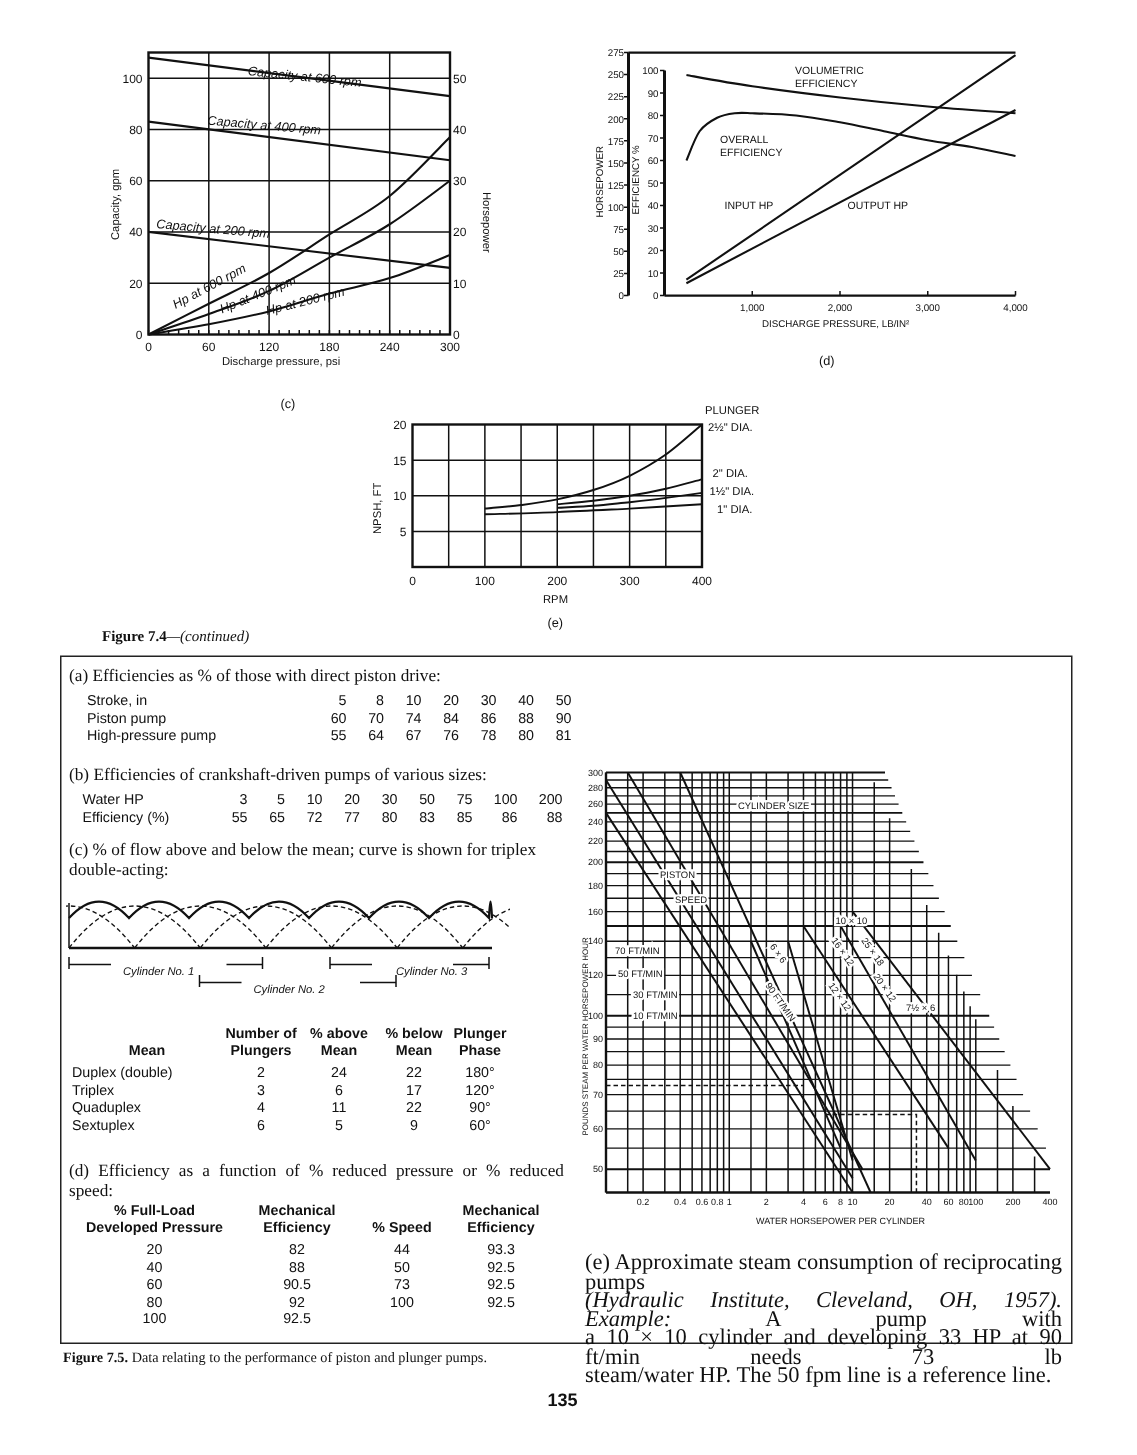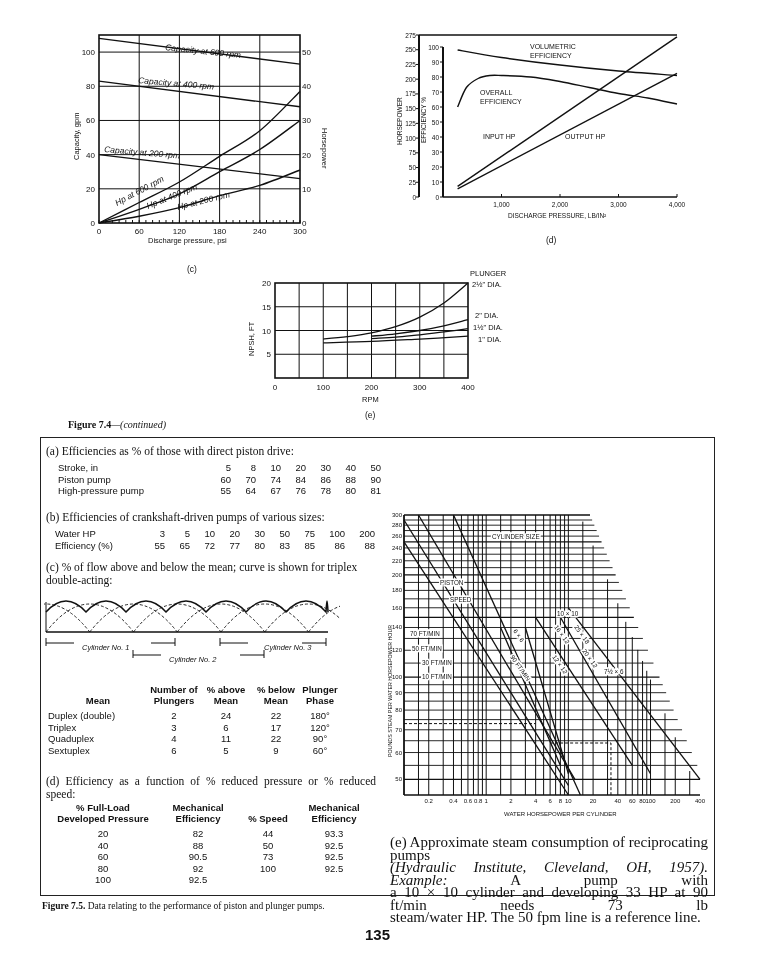--- a/index.html
+++ b/index.html
@@ -599,13 +599,13 @@
   <div style="text-align:justify;text-align-last:justify;">(e) Approximate steam consumption of reciprocating pumps</div>
   <div style="text-align:justify;text-align-last:justify;"><i>(Hydraulic Institute, Cleveland, OH, 1957).</i> <i>Example:</i><span> A pump with</span></div>
   <div style="text-align:justify;text-align-last:justify;">a 10 × 10 cylinder and developing 33 HP at 90 ft/min needs 73 lb</div>
   <div>steam/water HP. The 50 fpm line is a reference line.</div>
 </div>
 
 <div class="abs serif" style="left:42px;top:901px;font-size:9.5px;">
   <b>Figure 7.5.</b><span> Data relating to the performance of piston and plunger pumps.</span>
 </div>
 
-<div class="abs" style="left:365px;top:926px;font-size:15px;font-weight:bold;text-align:center;">135</div>
+<div class="abs" style="left:365px;top:926px;font-size:12px;font-weight:bold;text-align:center;">135</div>
 
 </body></html>

